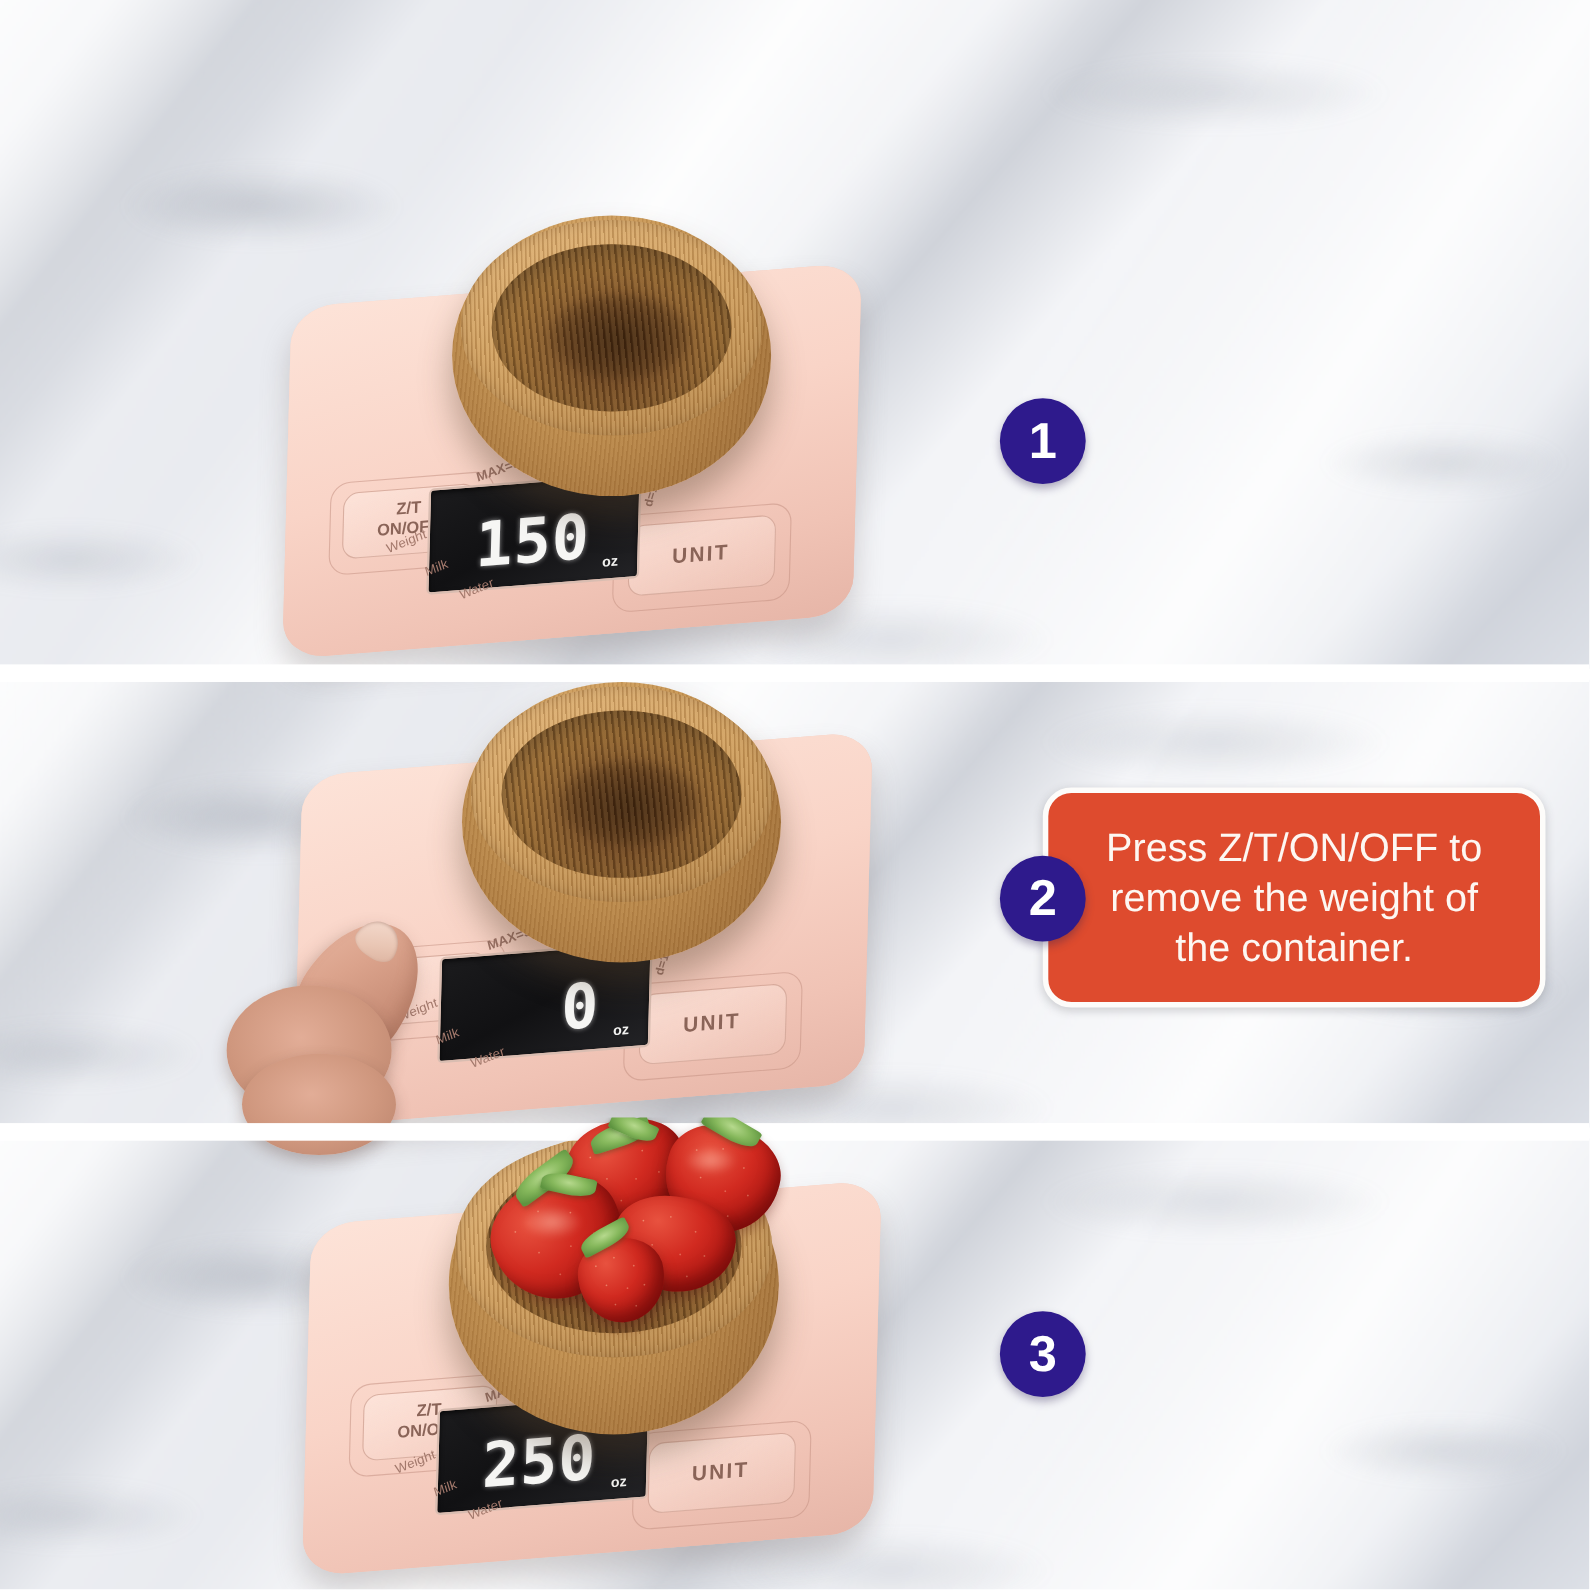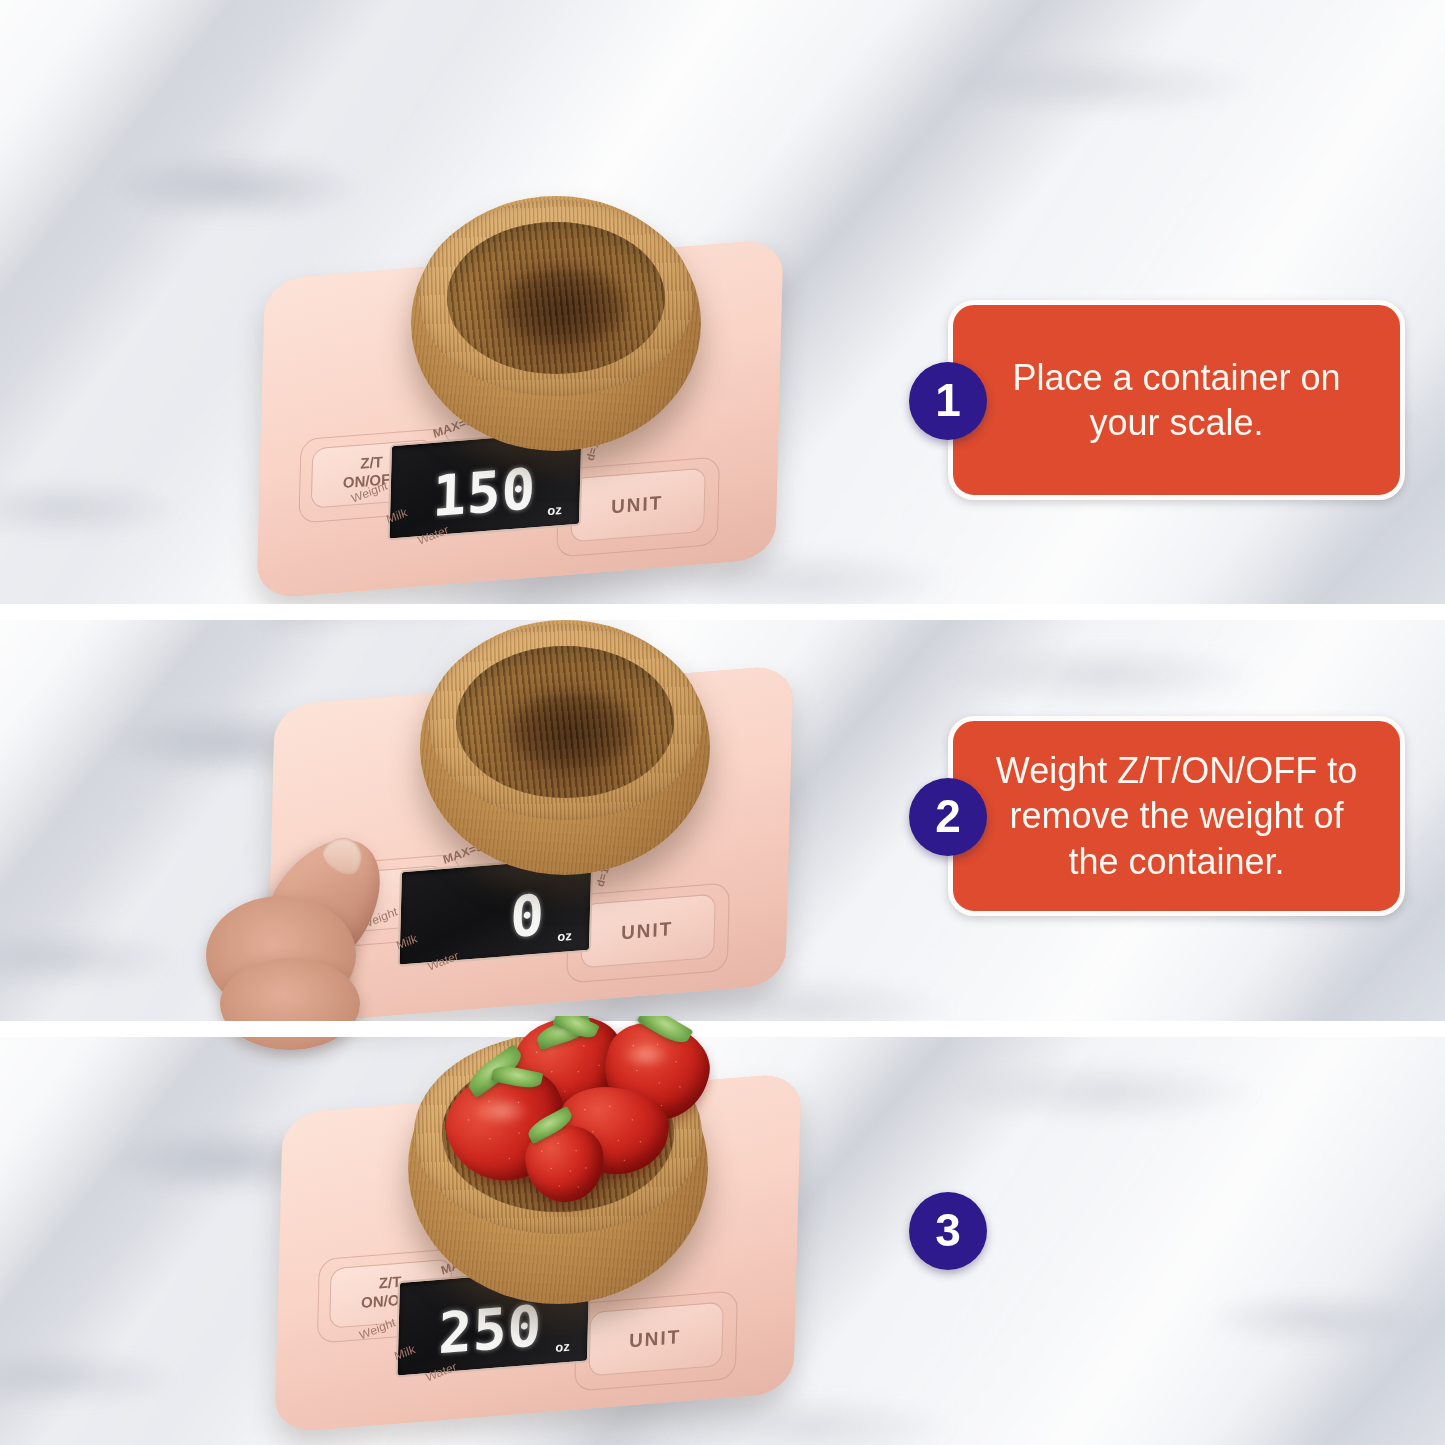--- a/index.html
+++ b/index.html
@@ -323,29 +323,26 @@
     <div class="leaf" style="left:84px;top:52px;width:50px;height:18px;transform:rotate(12deg);"></div>
     <div class="leaf" style="left:118px;top:100px;width:48px;height:18px;transform:rotate(-28deg);"></div>
     <div class="straw-hl" style="left:66px;top:80px;width:56px;height:30px;"></div>
     <div class="straw-hl" style="left:214px;top:26px;width:48px;height:26px;"></div>
   </div>
 
   <div class="divider" id="div1"></div>
   <div class="divider" id="div2"></div>
 
 
-  <div class="callout" id="callout1">
-    <div class="callout-text">Place a container on your scale.</div>
-  </div>
   <div class="badge" id="badge1">
     <span>1</span>
   </div>
 
   <div class="callout" id="callout2">
-    <div class="callout-text">Weight Z/T/ON/OFF to remove the weight of the container.</div>
+    <div class="callout-text">Press Z/T/ON/OFF to remove the weight of the container.</div>
   </div>
   <div class="badge" id="badge2">
     <span>2</span>
   </div>
 
   <div class="badge" id="badge3">
     <span>3</span>
   </div>
 
 </div>

